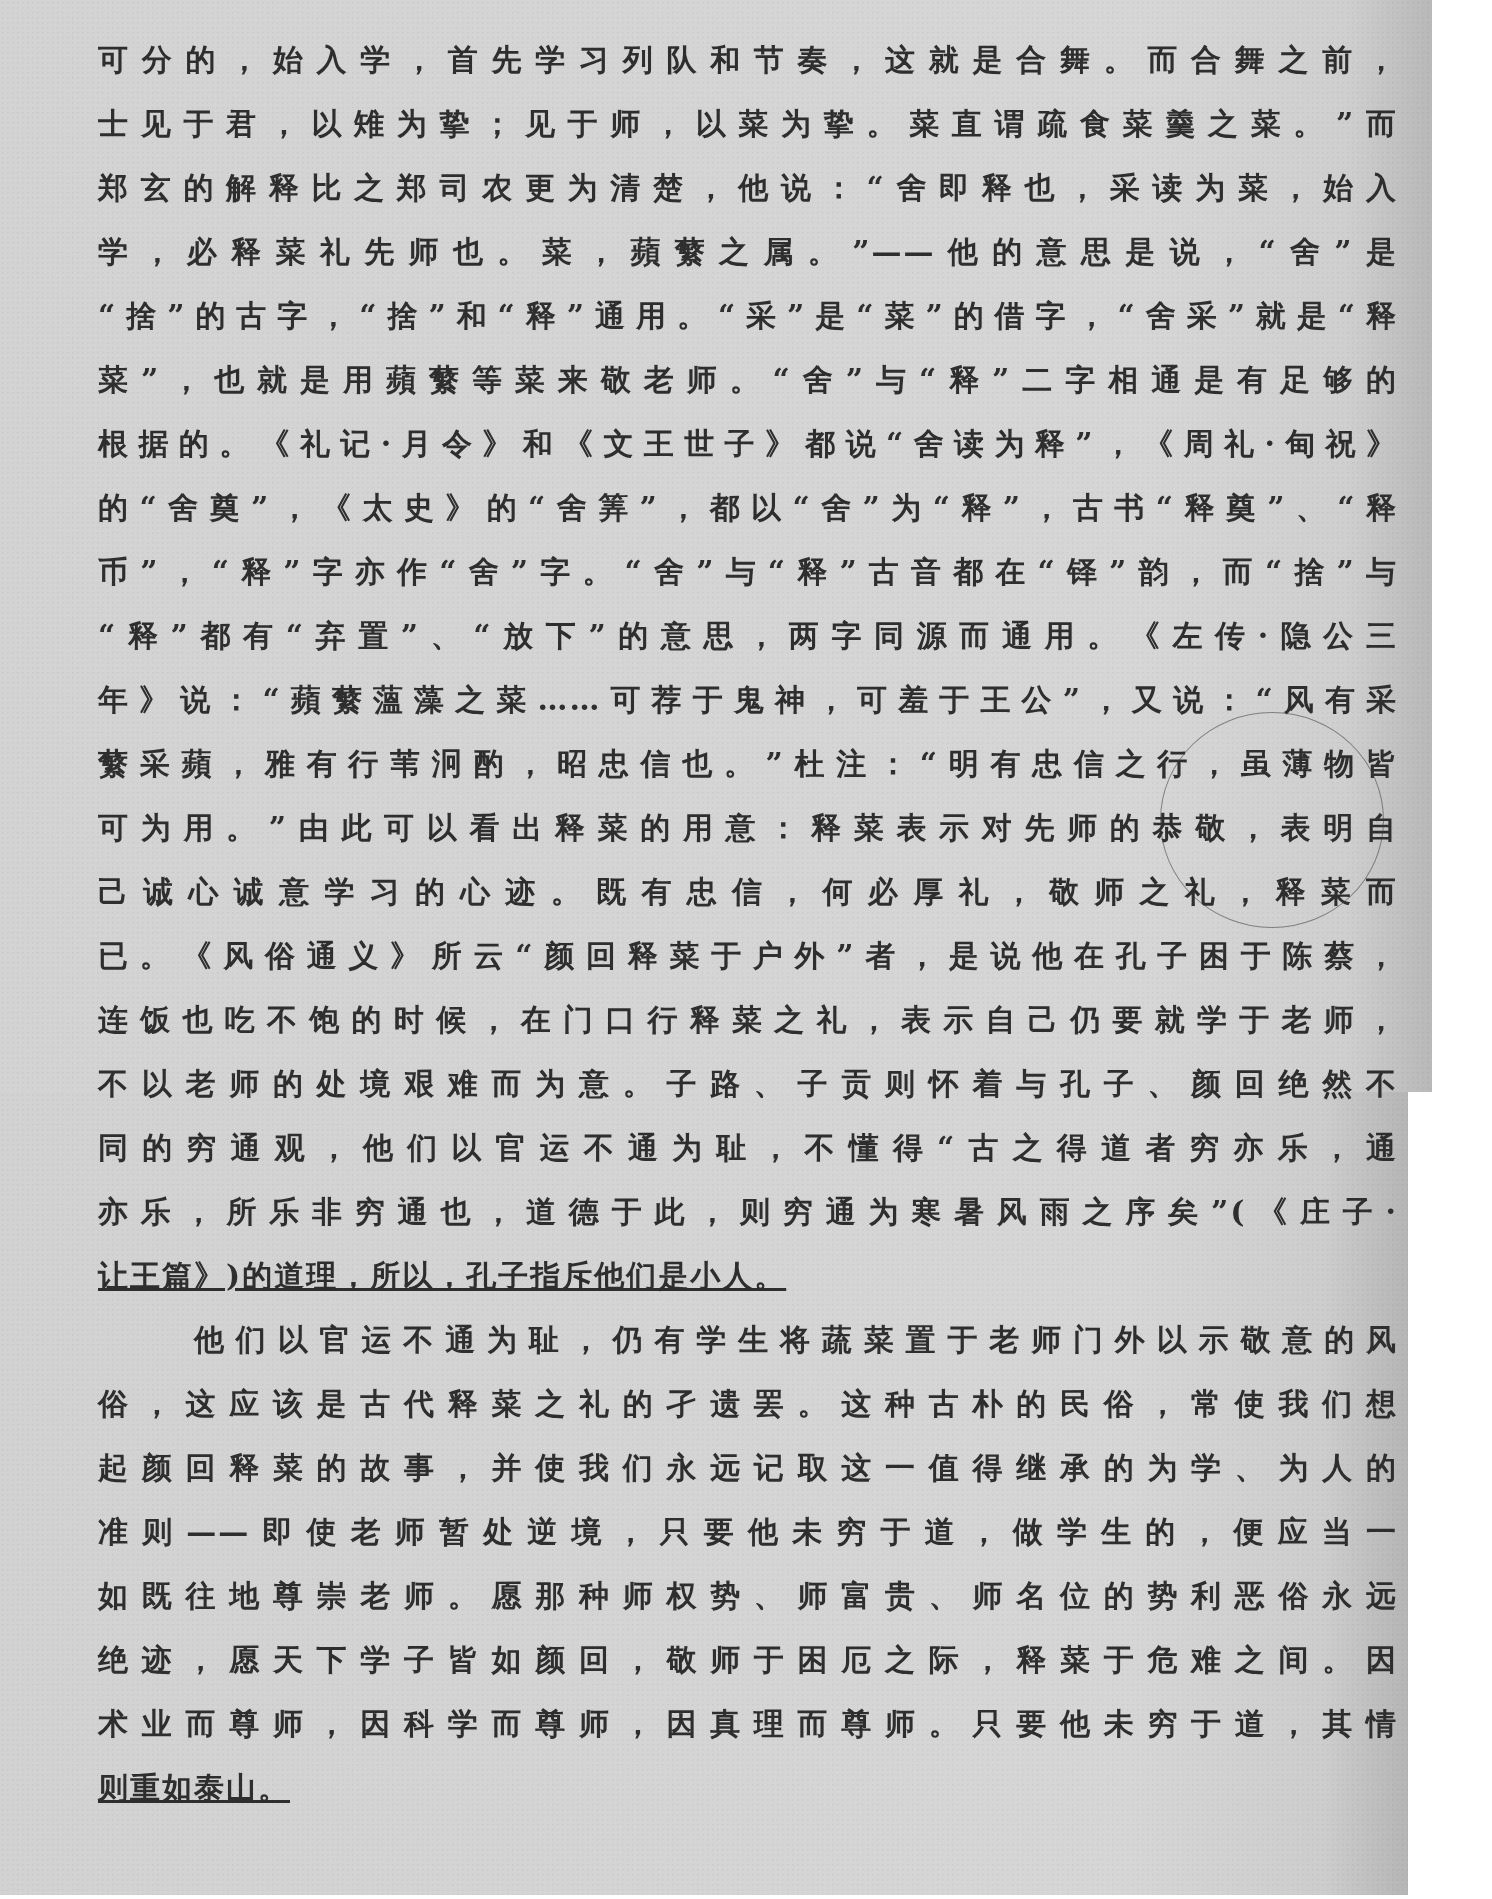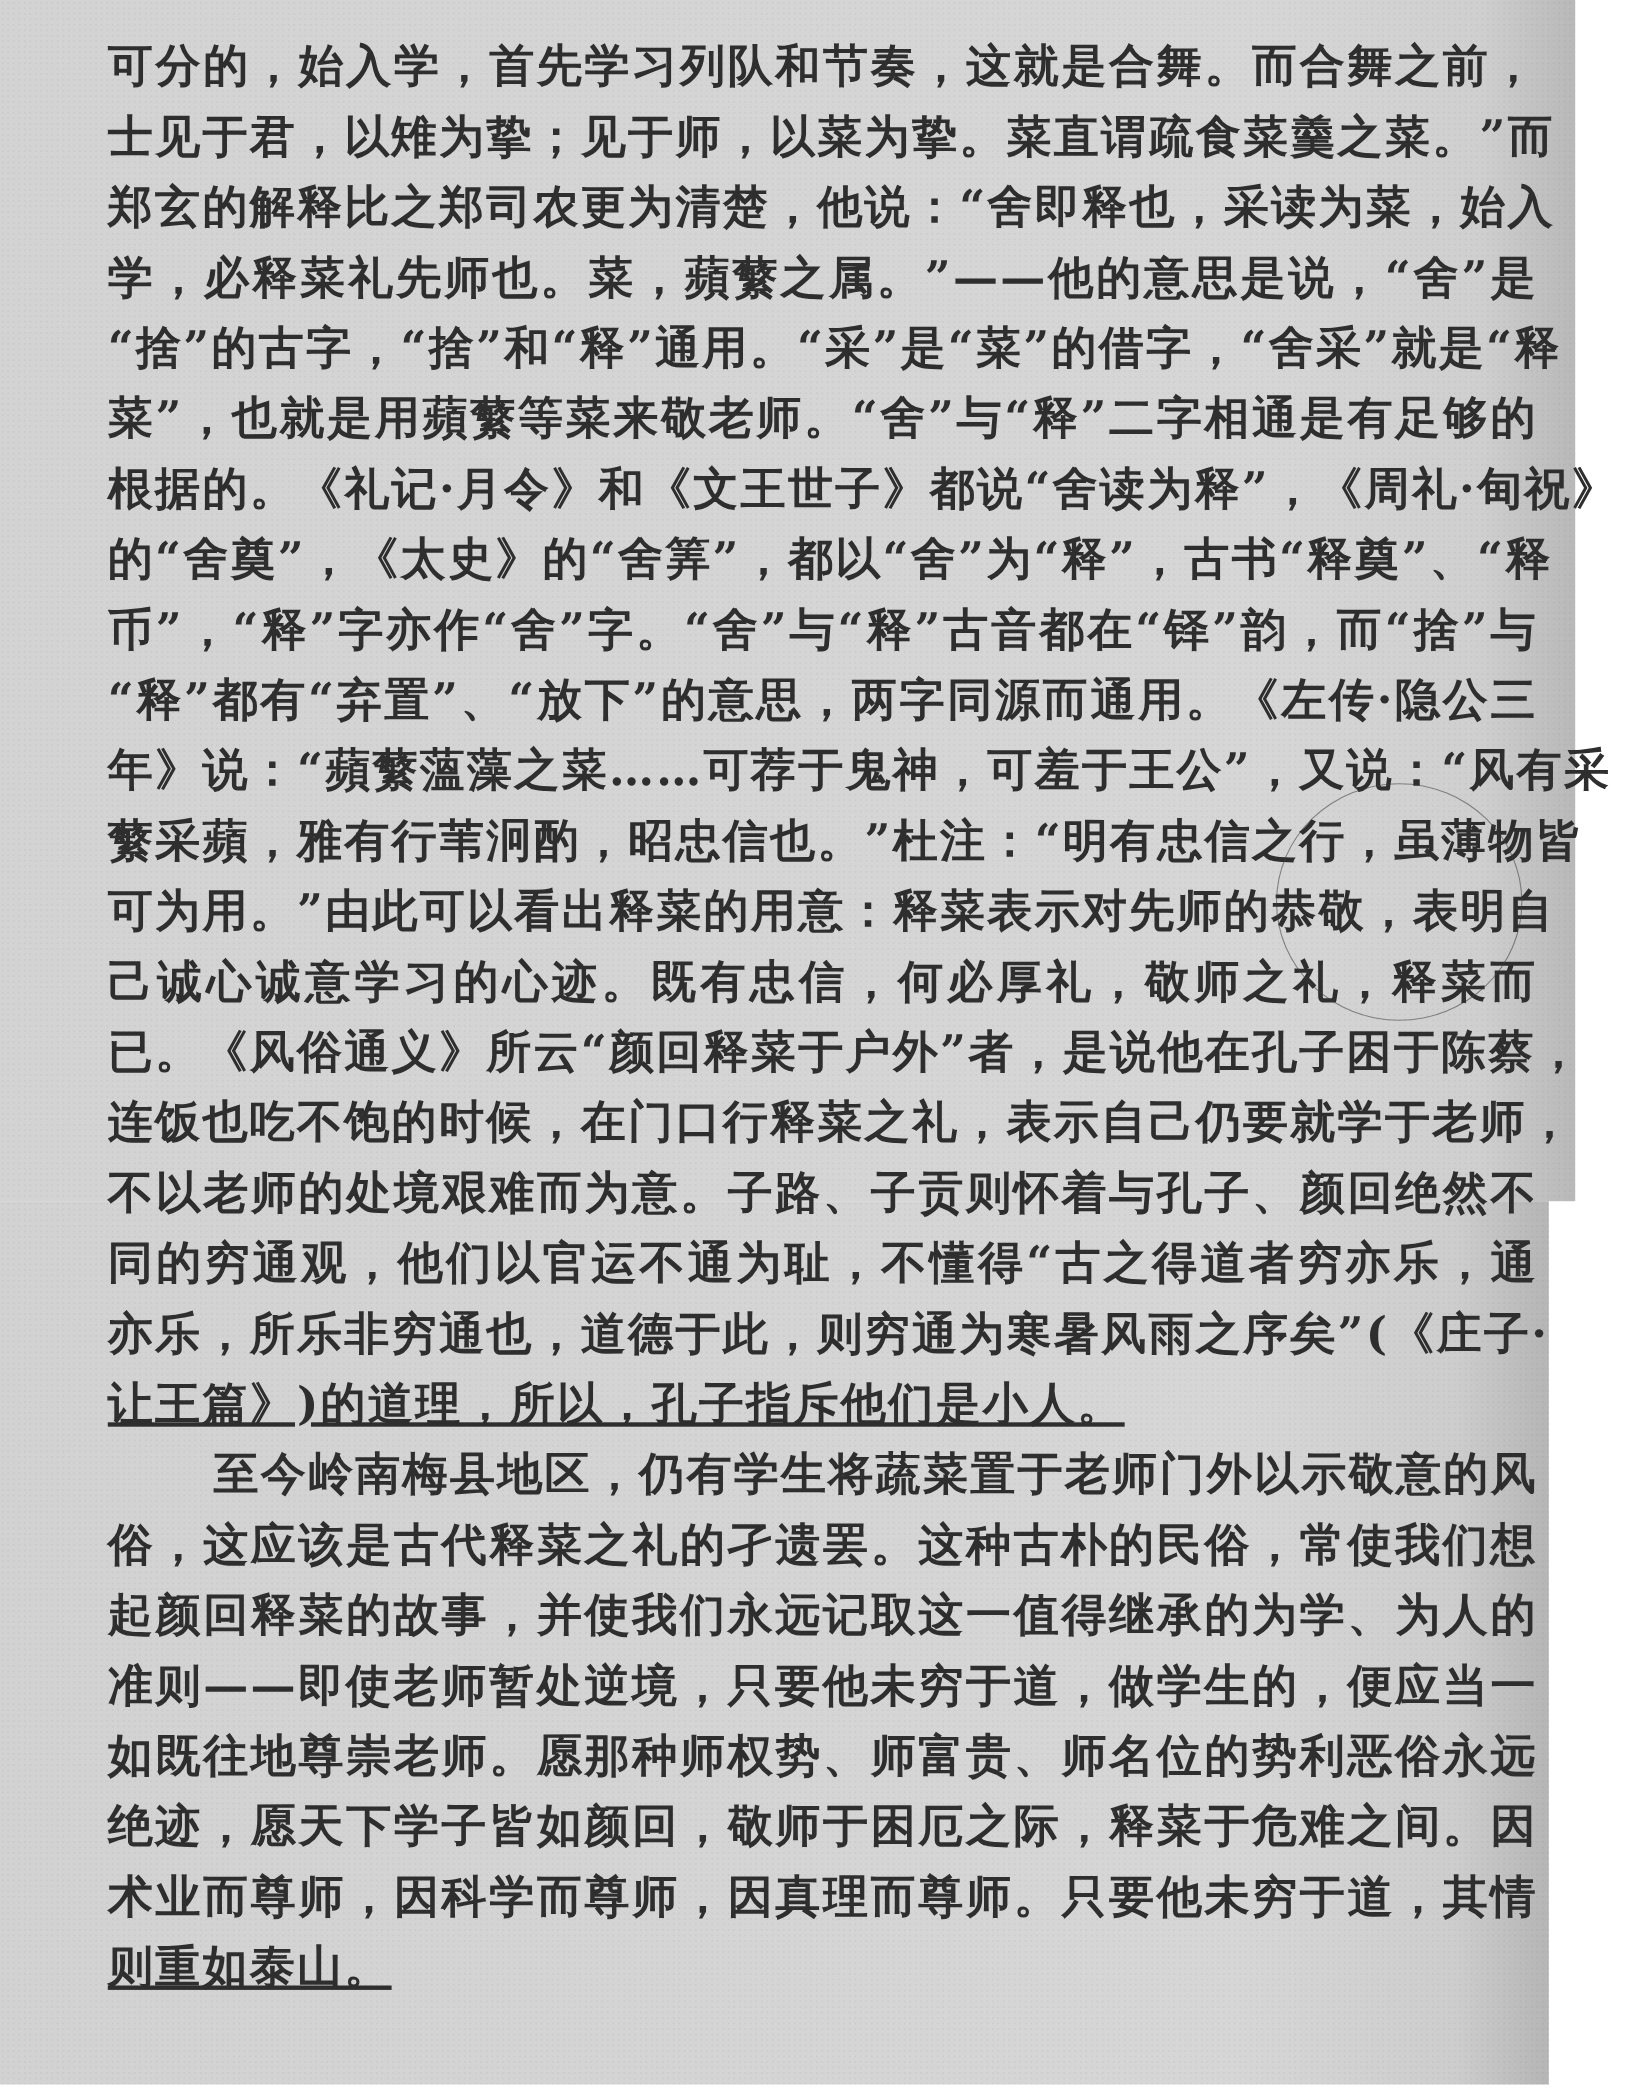--- a/index.html
+++ b/index.html
@@ -23,21 +23,21 @@
       radial-gradient(rgba(255,255,255,0.05) 1px, transparent 1px);
     background-size: 5px 5px, 7px 7px;
     background-position: 0 0, 2px 3px;
     pointer-events: none;
   }
   .text-block {
     position: absolute; left: 98px; top: 28px; width: 1300px;
   }
   .line {
     height: 64px; line-height: 64px;
-    font-size: 41px; color: #2e2e2e;
+    font-size: 30px; color: #2e2e2e;
     white-space: nowrap;
     text-align: justify; text-align-last: justify;
     font-weight: bold;
     letter-spacing: 2px;
   }
   .line.last { text-align-last: left; text-decoration: underline; }
   .line.indent { padding-left: 96px; }
   .pencil-circle {
     position: absolute; left: 1160px; top: 712px;
     width: 222px; height: 214px;
@@ -75,21 +75,21 @@
     <div class="line">己诚心诚意学习的心迹。既有忠信，何必厚礼，敬师之礼，释菜而</div>
     <div class="line">已。《风俗通义》所云“颜回释菜于户外”者，是说他在孔子困于陈蔡，</div>
     <div class="line">连饭也吃不饱的时候，在门口行释菜之礼，表示自己仍要就学于老师，</div>
     <div class="line">不以老师的处境艰难而为意。子路、子贡则怀着与孔子、颜回绝然不</div>
     <div class="line">同的穷通观，他们以官运不通为耻，不懂得“古之得道者穷亦乐，通</div>
     <div class="line">亦乐，所乐非穷通也，道德于此，则穷通为寒暑风雨之序矣”(《庄子·</div>
     <div class="line last">让王篇》)的道理，所以，孔子指斥他们是小人。</div>
   </div>
 
   <div>
-    <div class="line indent">至今岭南梅县地区，仍有学生将蔬菜置于老师门外以示敬意的风</div>
+    <div class="line indent">他们以官运不通为耻，仍有学生将蔬菜置于老师门外以示敬意的风</div>
     <div class="line">俗，这应该是古代释菜之礼的孑遗罢。这种古朴的民俗，常使我们想</div>
     <div class="line">起颜回释菜的故事，并使我们永远记取这一值得继承的为学、为人的</div>
     <div class="line">准则——即使老师暂处逆境，只要他未穷于道，做学生的，便应当一</div>
     <div class="line">如既往地尊崇老师。愿那种师权势、师富贵、师名位的势利恶俗永远</div>
     <div class="line">绝迹，愿天下学子皆如颜回，敬师于困厄之际，释菜于危难之间。因</div>
     <div class="line">术业而尊师，因科学而尊师，因真理而尊师。只要他未穷于道，其情</div>
     <div class="line last">则重如泰山。</div>
   </div>
 </div>
 

